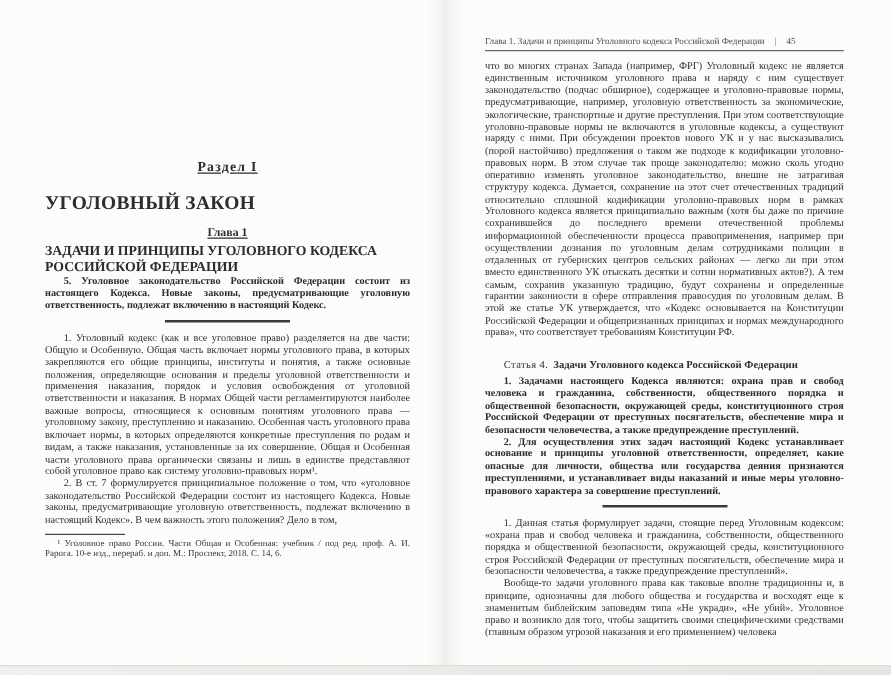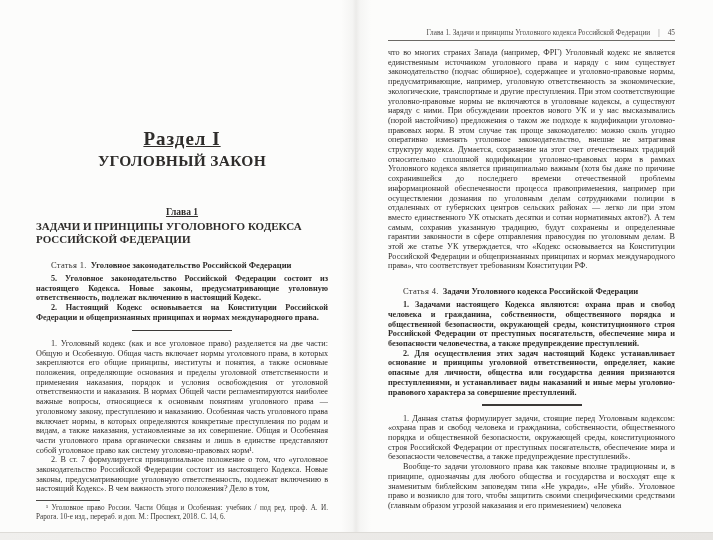--- a/index.html
+++ b/index.html
@@ -6,27 +6,27 @@
   .spread {
     position:relative; width:713px; height:540px; overflow:hidden;
     background:#fcfcfb; color:#2f2d2b;
     font-family:"Liberation Serif","DejaVu Serif",serif;
   }
   .page { position:absolute; top:0; box-sizing:border-box; overflow:hidden; height:533px; background:#fcfcfb; }
   .page-left  { left:0;    width:358px; padding:128px 30px 0 36px; }
   .page-right { left:358px; width:355px; padding:28px 38px 0 30px; }
 
   
-  .section-label { font-size:19px; font-weight:bold; text-align:center; text-decoration:underline; letter-spacing:1px; }
-  .section-title { font-size:15.5px; font-weight:bold; text-align:center; letter-spacing:.3px; margin-top:2px; }
-  .chapter-label { font-size:9.5px; font-weight:bold; text-align:center; text-decoration:underline; margin-top:37px; }
+  .section-label { font-size:11px; font-weight:bold; text-align:center; text-decoration:underline; letter-spacing:1px; }
+  .section-title { font-size:15.5px; font-weight:bold; text-align:left; letter-spacing:.3px; margin-top:14px; }
+  .chapter-label { font-size:9.5px; font-weight:bold; text-align:center; text-decoration:underline; margin-top:10px; }
   .chapter-title { font-size:11px; font-weight:bold; line-height:12.5px; margin-top:3px; }
 
   
-  .running-header { display:flex; justify-content:flex-end; align-items:baseline; font-size:7.3px; color:#4f4d4b; white-space:nowrap; }
+  .running-header { display:flex; justify-content:flex-start; align-items:baseline; font-size:7.3px; color:#4f4d4b; white-space:nowrap; }
   .rh-sep { margin:0 8px; color:#6b6965; }
   .header-rule { height:1px; background:#6b6965; margin-top:3px; }
 
   
   p { margin:0; text-indent:15px; text-align:justify; hyphens:auto; }
   .body-size { font-size:8.2px; line-height:9.7px; }
   .code-text p { font-weight:bold; }
   .article-heading { font-size:8.5px; margin:15px 0 4px; text-indent:15px; text-align:left; }
   .article-heading .article-label { letter-spacing:.3px; }
   .article-heading .article-title { font-weight:bold; margin-left:4px; }
@@ -53,25 +53,23 @@
 <body>
 
 <div class="spread">
 
   <div class="page page-left">
     <div class="section-label">Раздел I</div>
     <div class="section-title">УГОЛОВНЫЙ ЗАКОН</div>
     <div class="chapter-label">Глава 1</div>
     <div class="chapter-title">ЗАДАЧИ И ПРИНЦИПЫ УГОЛОВНОГО КОДЕКСА РОССИЙСКОЙ ФЕДЕРАЦИИ</div>
 
-    <p class="article-heading"><span class="article-label">Статья 1.</span><span class="article-title">Уголовное законодательство Российской Федерации</span></p>
 
     <div class="code-text body-size">
       <p>5. Уголовное законодательство Российской Федерации состоит из настоящего Кодекса. Новые законы, предусматривающие уголовную ответственность, подлежат включению в настоящий Кодекс.</p>
-      <p>2. Настоящий Кодекс основывается на Конституции Российской Федерации и общепризнанных принципах и нормах международного права.</p>
     </div>
 
     <div class="rule-center"></div>
 
     <div class="commentary body-size">
       <p>1. Уголовный кодекс (как и все уголовное право) разделяется на две части: Общую и Особенную. Общая часть включает нормы уголовного права, в которых закрепляются его общие принципы, институты и понятия, а также основные положения, определяющие основания и пределы уголовной ответственности и применения наказания, порядок и условия освобождения от уголовной ответственности и наказания. В нормах Общей части регламентируются наиболее важные вопросы, относящиеся к основным понятиям уголовного права — уголовному закону, преступлению и наказанию. Особенная часть уголовного права включает нормы, в которых определяются конкретные преступления по родам и видам, а также наказания, установленные за их совершение. Общая и Особенная части уголовного права органически связаны и лишь в единстве представляют собой уголовное право как систему уголовно-правовых норм¹.</p>
       <p>2. В ст. 7 формулируется принципиальное положение о том, что «уголовное законодательство Российской Федерации состоит из настоящего Кодекса. Новые законы, предусматривающие уголовную ответственность, подлежат включению в настоящий Кодекс». В чем важность этого положения? Дело в том,</p>
     </div>
 
     <div class="footnote-rule"></div>

